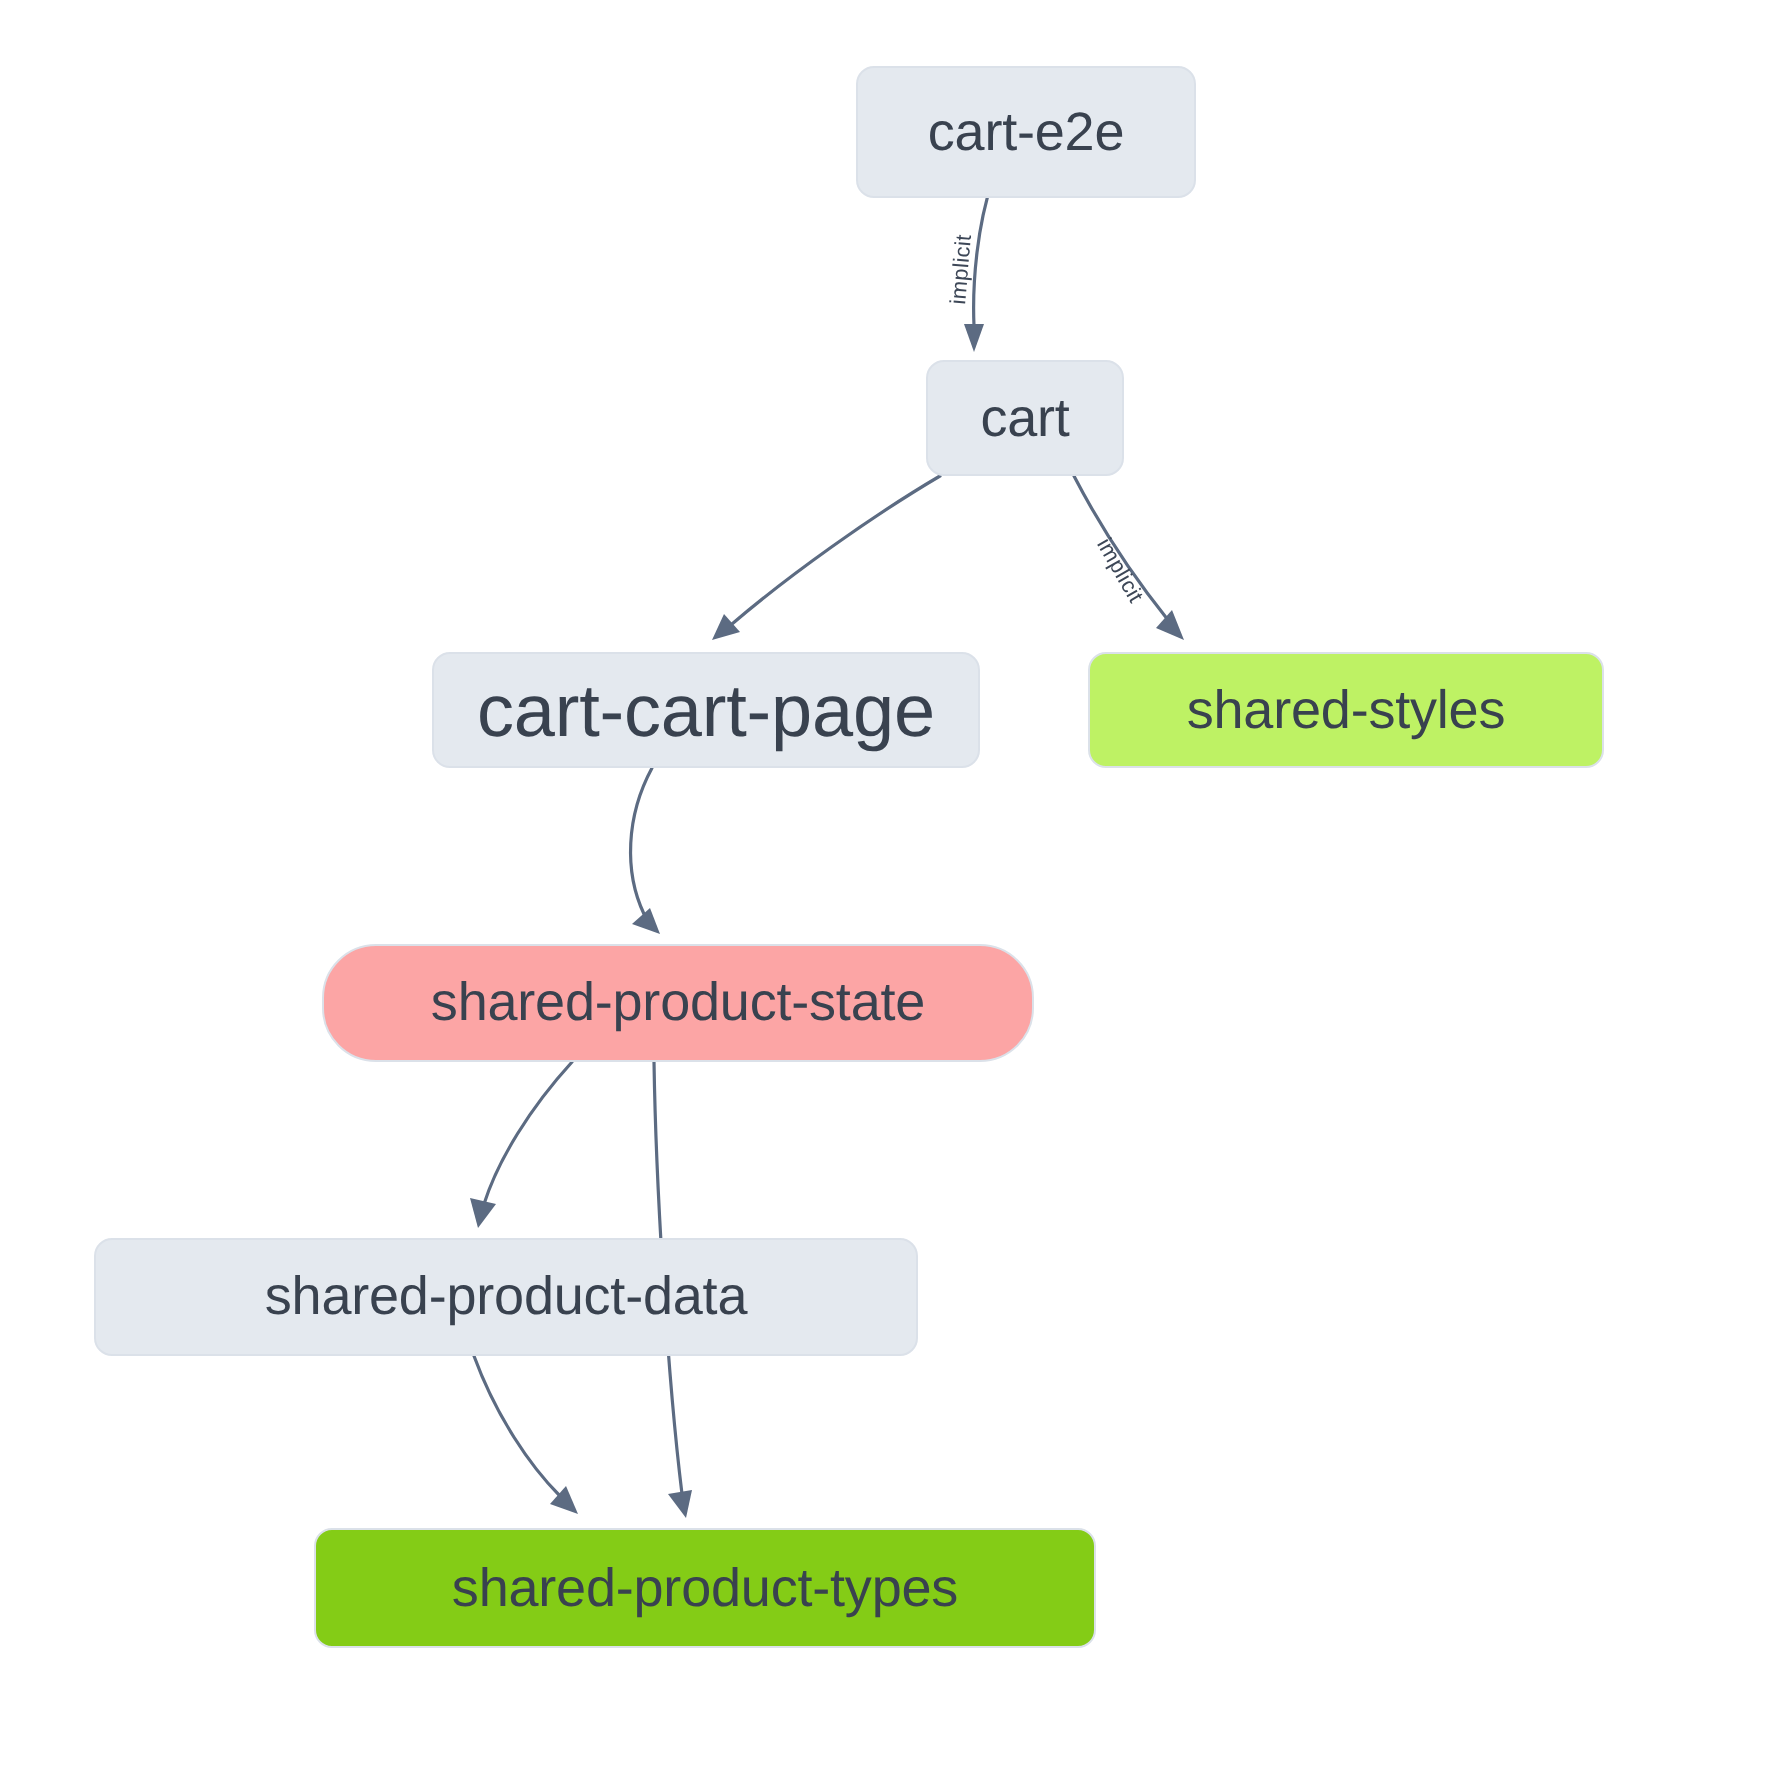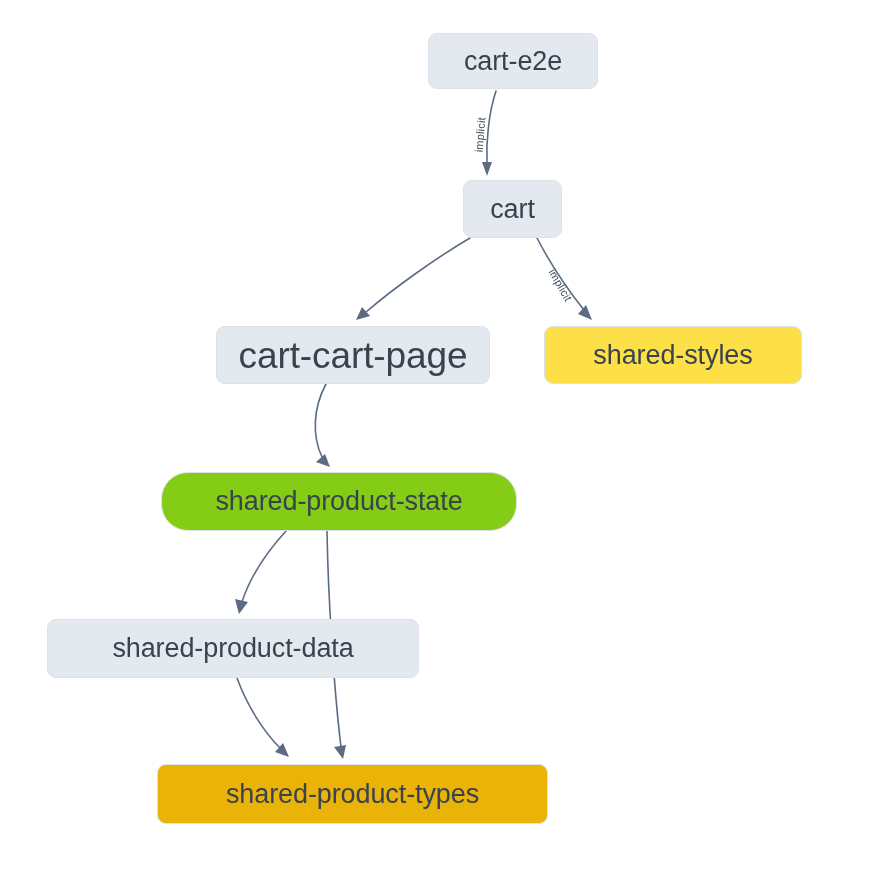--- a/index.html
+++ b/index.html
@@ -96,36 +96,36 @@
         <path class="edge-path" d="M 327,531 C 328,595 334,690 341,747" stroke="#5c6b82"></path>
         <path class="edge-arrow" d="M 343,759 L 334,747 L 346,745 Z" fill="#5c6b82"></path>
       </g>
       <g>
         <path class="edge-path" d="M 237,678 C 248,708 265,733 280,748" stroke="#5c6b82"></path>
         <path class="edge-arrow" d="M 289,757 L 275,752 L 283,743 Z" fill="#5c6b82"></path>
       </g>
     </svg>
 
   <div id="node-layer">
-      <div class="node" style="left: 428px; top: 33px; width: 170px; height: 56px; background: rgb(228, 233, 239); border-color: rgb(219, 225, 233); color: rgb(57, 66, 79);">
+      <div class="node" style="left: 428px; top: 33px; width: 170px; height: 66px; background: rgb(228, 233, 239); border-color: rgb(219, 225, 233); color: rgb(57, 66, 79);">
         <span class="node-label" style="font-size: 27px;">cart-e2e</span>
       </div>
       <div class="node" style="left: 463px; top: 180px; width: 99px; height: 58px; background: rgb(228, 233, 239); border-color: rgb(219, 225, 233); color: rgb(57, 66, 79); text-align: center;">
         <span class="node-label" style="font-size: 27px;">cart</span>
       </div>
       <div class="node" style="left: 216px; top: 326px; width: 274px; height: 58px; background: rgb(228, 233, 239); border-color: rgb(219, 225, 233); color: rgb(57, 66, 79);">
         <span class="node-label" style="font-size: 37px;">cart-cart-page</span>
       </div>
-      <div class="node" style="left: 544px; top: 326px; width: 258px; height: 58px; background: #fde047; border-color: rgb(219, 225, 233); color: rgb(57, 66, 79);">
+      <div class="node" style="left: 544px; top: 326px; width: 258px; height: 58px; background: #bef264; border-color: rgb(219, 225, 233); color: rgb(57, 66, 79);">
         <span class="node-label" style="font-size: 27px;">shared-styles</span>
       </div>
-      <div class="node" style="left: 161px; top: 472px; width: 356px; height: 59px; background: #84cc16; border-color: rgb(219, 225, 233); color: rgb(57, 66, 79); border-radius: 27px;">
+      <div class="node" style="left: 161px; top: 472px; width: 356px; height: 59px; background: #fca5a5; border-color: rgb(219, 225, 233); color: rgb(57, 66, 79); border-radius: 27px;">
         <span class="node-label" style="font-size: 27px;">shared-product-state</span>
       </div>
-      <div class="node" style="left: 47px; top: 619px; width: 372px; height: 59px; background: rgb(228, 233, 239); border-color: rgb(219, 225, 233); color: rgb(57, 66, 79);">
+      <div class="node" style="left: 47px; top: 619px; width: 412px; height: 59px; background: rgb(228, 233, 239); border-color: rgb(219, 225, 233); color: rgb(57, 66, 79);">
         <span class="node-label" style="font-size: 27px;">shared-product-data</span>
       </div>
-      <div class="node" style="left: 157px; top: 764px; width: 391px; height: 60px; background: #eab308; border-color: rgb(219, 225, 233); color: rgb(57, 66, 79);">
+      <div class="node" style="left: 157px; top: 764px; width: 391px; height: 60px; background: #84cc16; border-color: rgb(219, 225, 233); color: rgb(57, 66, 79);">
         <span class="node-label" style="font-size: 27px;">shared-product-types</span>
       </div>
     </div>
 
 </div>
 
 </body></html>

